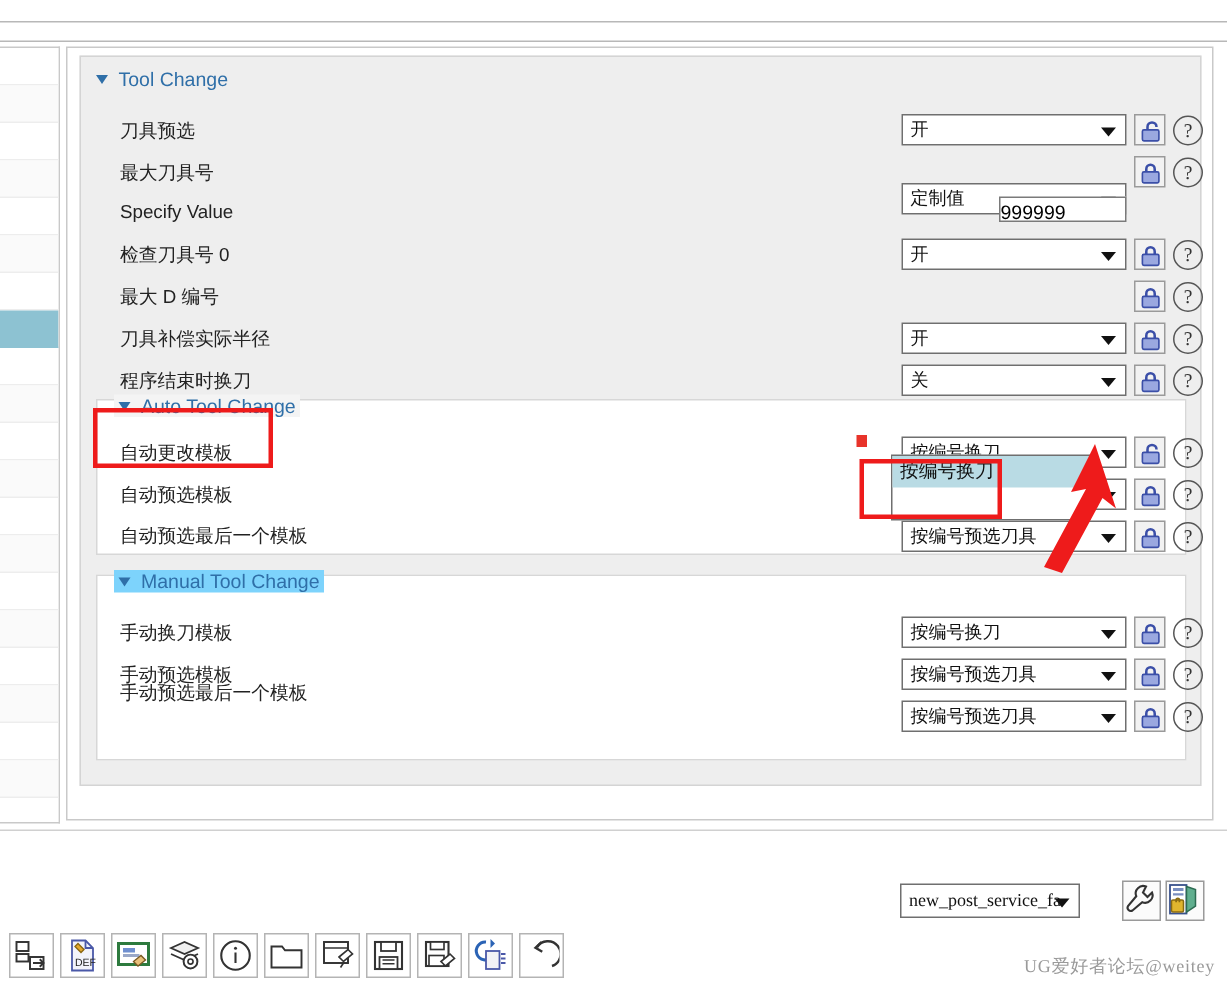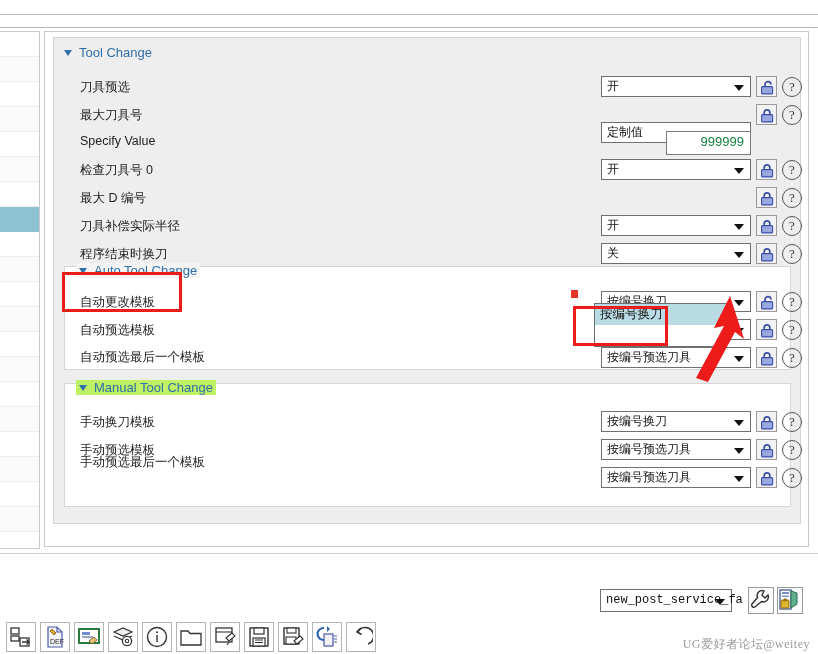--- a/index.html
+++ b/index.html
@@ -52,23 +52,23 @@
     border:1px solid #6f6f6f;box-sizing:border-box;
     font-size:12px;line-height:19px;padding-left:5px;color:#111;
     white-space:nowrap;overflow:hidden;
   }
   .combo .arw{
     position:absolute;right:6px;top:8px;width:0;height:0;
     border-left:5px solid transparent;border-right:5px solid transparent;
     border-top:6px solid #111;
   }
   .numfield{
-    position:absolute;width:85px;height:24px;background:#ffffff;
-    border:1px solid #7a7a7a;box-sizing:border-box;text-align:right;
-    font-size:13px;line-height:19px;padding-right:6px;color:#15803d;
+    position:absolute;width:85px;height:17px;background:#ffffff;
+    border:1px solid #7a7a7a;box-sizing:border-box;text-align:left;
+    font-size:13px;line-height:19px;padding-right:6px;color:#000000;
   }
   
   .lockbtn{
     position:absolute;width:21px;height:21px;background:#f2f2f2;
     border:1px solid #9a9a9a;box-sizing:border-box;
   }
   .lockbtn svg{display:block;margin:2px auto 0;}
   .help{
     position:absolute;width:20px;height:20px;border-radius:50%;
     border:1.4px solid #555;box-sizing:border-box;color:#333;
@@ -86,24 +86,24 @@
   .redbox{position:absolute;border:3px solid #ee1b1b;box-sizing:border-box;z-index:60;}
   .redsq{position:absolute;width:7px;height:8px;background:#e8332a;z-index:50;}
   .arrow{position:absolute;z-index:55;pointer-events:none;}
   
   .tbtn{
     position:absolute;width:30px;height:30px;background:#ffffff;
     border:1px solid #b4b4b4;box-sizing:border-box;
   }
   .tbtn svg{display:block;margin:2px auto 0;}
   .footcombo{
-    position:absolute;left:600px;top:589px;width:132px;height:23px;
+    position:absolute;left:600px;top:589px;width:120px;height:23px;
     background:#ffffff;border:1px solid #6f6f6f;box-sizing:border-box;
     font-size:12px;line-height:21px;padding-left:5px;color:#111;white-space:nowrap;
-    font-family:Liberation Mono, monospace;
+    font-family:Liberation Serif, serif;
   }
   .footcombo .arw{
     position:absolute;right:6px;top:9px;width:0;height:0;
     border-left:5px solid transparent;border-right:5px solid transparent;
     border-top:6px solid #111;
   }
   .fbtn{
     position:absolute;width:26px;height:27px;background:#fbfbfb;
     border:1px solid #9a9a9a;box-sizing:border-box;
   }
@@ -170,21 +170,21 @@
     </div>
     <div class="lbl" style="top:256px;">自动更改模板</div>
     <div class="lbl" style="top:284px;">自动预选模板</div>
     <div class="lbl" style="top:311px;">自动预选最后一个模板</div>
 
     <div class="combo" style="left:547px;top:253px;z-index:30;"><span>按编号换刀</span><i class="arw"></i></div>
     <div class="combo" style="left:547px;top:281px;"><span>按编号预选刀具</span><i class="arw"></i></div>
     <div class="combo" style="left:547px;top:309px;"><span>按编号预选刀具</span><i class="arw"></i></div>
 
     <div style="position:absolute;left:10px;top:345px;width:727px;height:124px;background:#ffffff;border:1px solid #d7d7d7;box-sizing:border-box;"></div>
-    <div class="grp-title" style="left:22px;top:342px;background:#bef264;padding:0 3px;">
+    <div class="grp-title" style="left:22px;top:342px;background:#7dd3fc;padding:0 3px;">
       <span class="tri"></span><span>Manual Tool Change</span>
     </div>
     <div class="lbl" style="top:376px;">手动换刀模板</div>
     <div class="lbl" style="top:404px;">手动预选模板</div>
     <div class="lbl" style="top:416px;">手动预选最后一个模板</div>
 
     <div class="combo" style="left:547px;top:373px;"><span>按编号换刀</span><i class="arw"></i></div>
     <div class="combo" style="left:547px;top:401px;"><span>按编号预选刀具</span><i class="arw"></i></div>
     <div class="combo" style="left:547px;top:429px;"><span>按编号预选刀具</span><i class="arw"></i></div>
 

